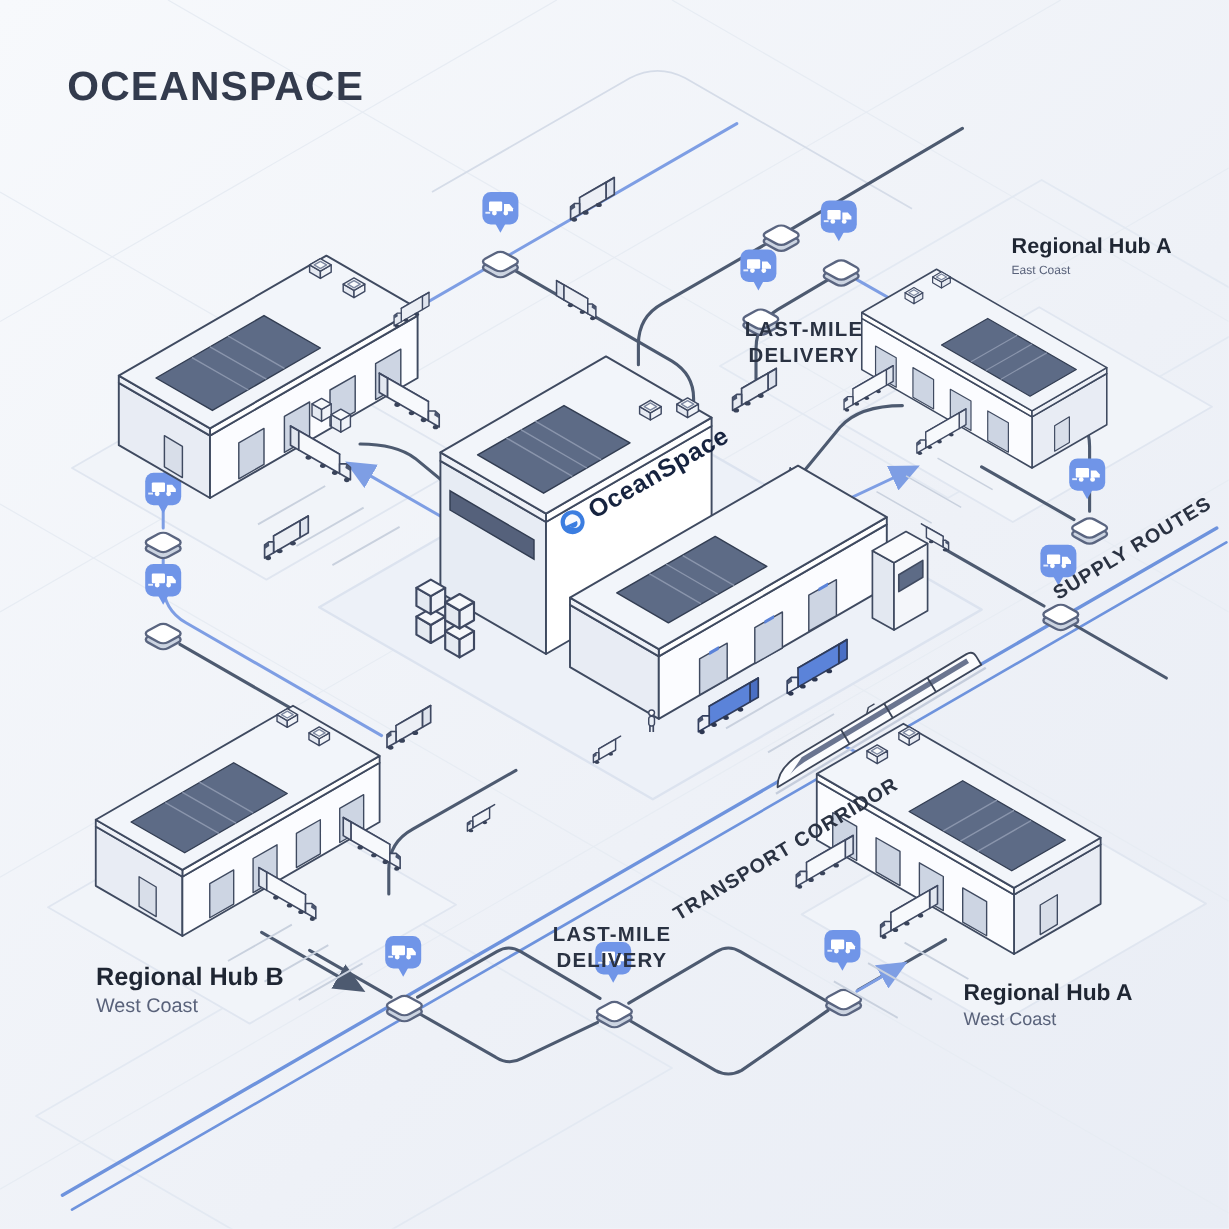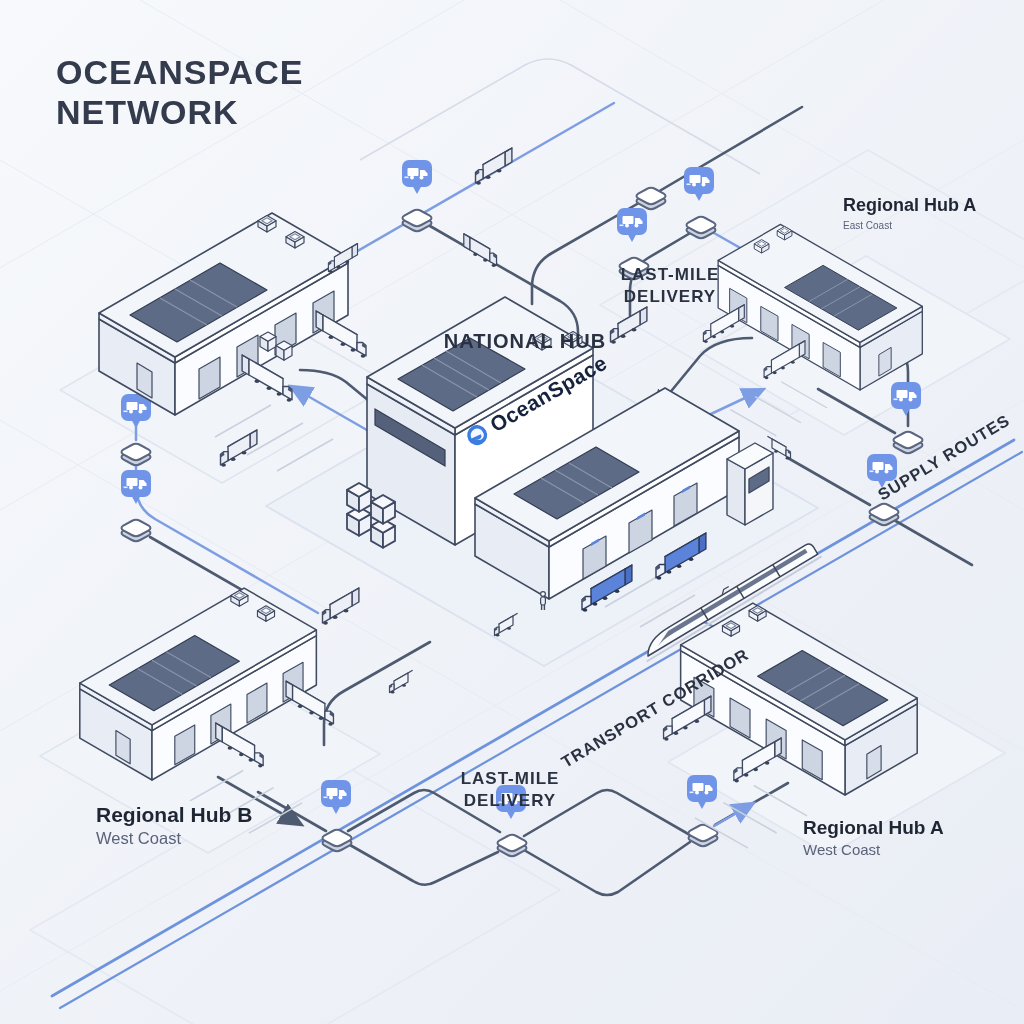--- a/index.html
+++ b/index.html
@@ -297,45 +297,43 @@
     <use href="#truckL" x="352" y="606"></use>
     <use href="#vanL" transform="translate(772,448) scale(-1,1)"></use>
     <use href="#vanL" x="408" y="682"></use>
     <use href="#crate" transform="translate(268,348)"></use>
     <use href="#crate" transform="translate(284,357)"></use>
   </g>
 </svg>
 
 <div class="lbl title">
   <div>OCEANSPACE</div>
-  <div>NETWORK</div>
 </div>
 
 <div class="lbl" style="left:843px;top:194px;">
   <div class="hubname">Regional Hub A</div>
   <div class="hubregion">East Coast</div>
 </div>
 
 <div class="lbl caps" style="left:595px;top:264px;width:150px;font-size:17px;line-height:22px;">
   <div>LAST-MILE</div>
   <div>DELIVERY</div>
 </div>
 
-<div class="lbl caps" style="left:430px;top:330px;width:190px;font-size:20px;">NATIONAL HUB</div>
 
 <div class="lbl caps rot" style="left:858px;top:448px;width:172px;font-size:16.5px;">SUPPLY ROUTES</div>
 
 <div class="lbl caps rot" style="left:548px;top:700px;width:210px;font-size:16.5px;">TRANSPORT CORRIDOR</div>
 
 <div class="lbl caps" style="left:435px;top:768px;width:150px;font-size:17px;line-height:22px;">
   <div>LAST-MILE</div>
   <div>DELIVERY</div>
 </div>
 
-<div class="lbl" style="left:96px;top:802px;">
+<div class="lbl" style="left:80px;top:802px;">
   <div class="hubname" style="font-size:21px;line-height:26px;">Regional Hub B</div>
   <div class="hubregion" style="font-size:16.5px;line-height:21px;">West Coast</div>
 </div>
 
 
 <div class="lbl" style="left:803px;top:816px;">
   <div class="hubname" style="font-size:19px;line-height:24px;">Regional Hub A</div>
   <div class="hubregion" style="font-size:15px;line-height:20px;">West Coast</div>
 </div>
 

